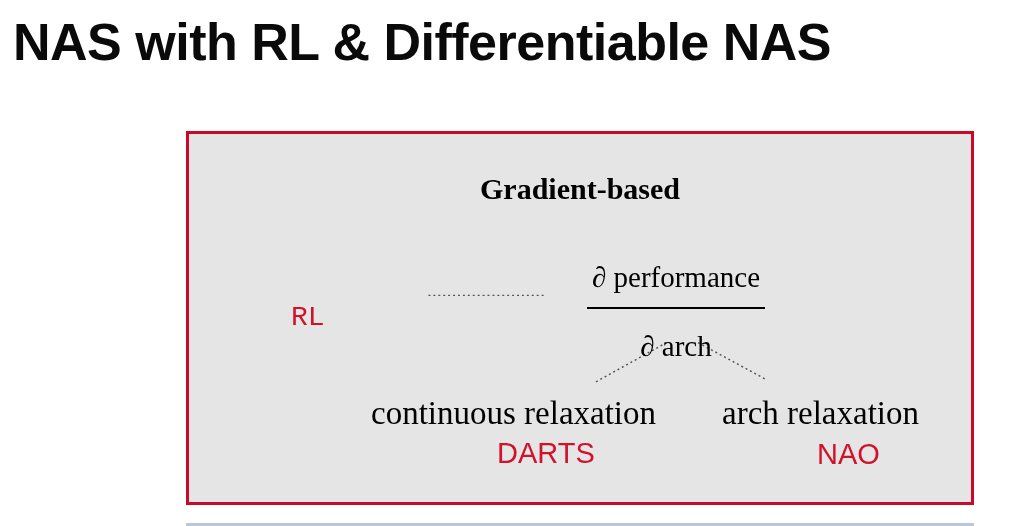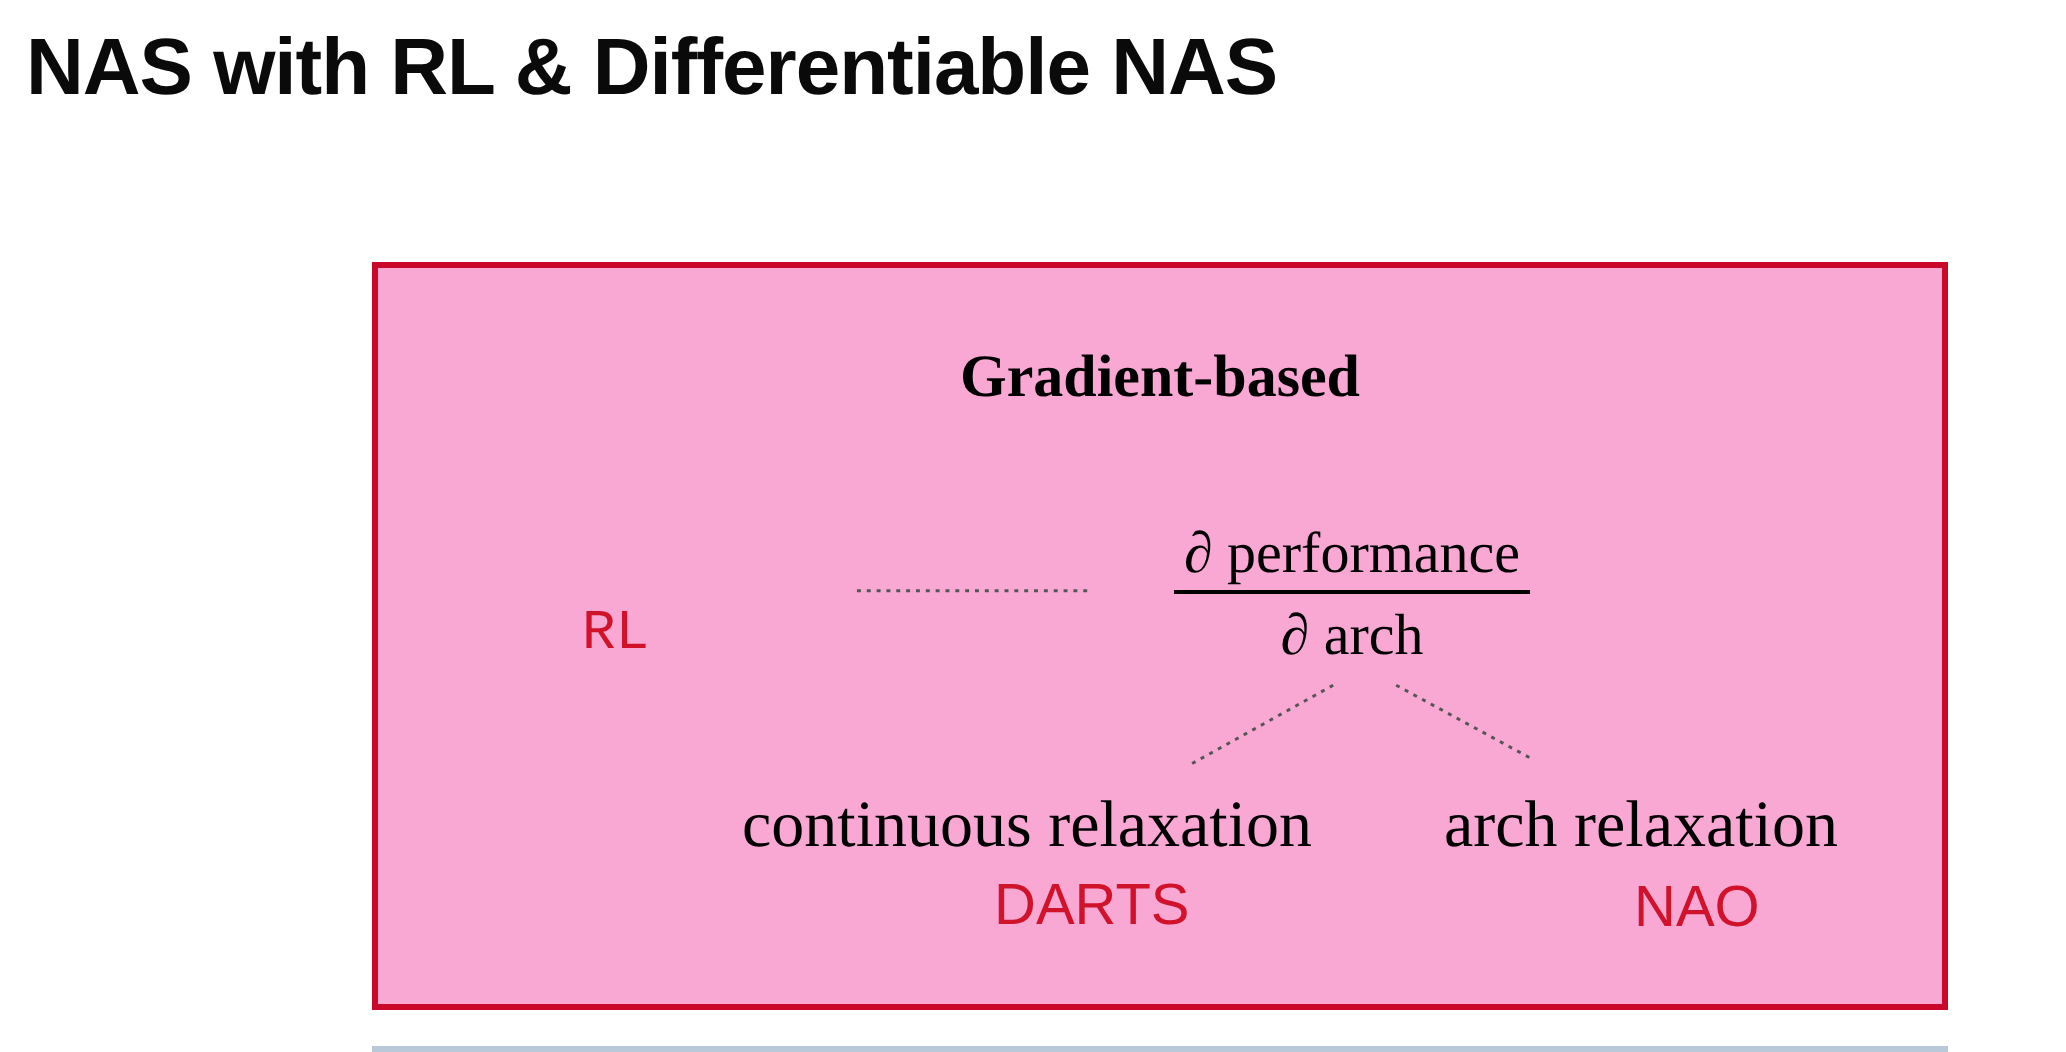--- a/index.html
+++ b/index.html
@@ -15,35 +15,35 @@
     font-family: "Liberation Serif", serif;
     color: #000;
   }
 
   .slide-title {
     position: absolute;
     left: 13px;
     top: 12px;
     font-family: "Liberation Sans", sans-serif;
     font-weight: bold;
-    font-size: 40px;
+    font-size: 52px;
     letter-spacing: -0.5px;
     color: #0a0a0a;
     white-space: nowrap;
   }
 
   .diagram-box {
     position: absolute;
     left: 186px;
     top: 131px;
     width: 788px;
     height: 374px;
     border: 3px solid #c9082a;
     box-sizing: border-box;
-    background: #f9a8d4;
+    background: #e5e5e5;
   }
 
   .diagram-inner {
     position: absolute;
     inset: 0;
   }
 
   .heading {
     position: absolute;
     left: 0;
@@ -76,27 +76,27 @@
   .fraction {
     position: absolute;
     left: 381px;
     top: 127px;
     width: 212px;
     text-align: center;
   }
   .fraction-numerator {
     display: inline-block;
     font-size: 29px;
-    padding: 0 5px 1px 5px;
+    padding: 0 5px 13px 5px;
     border-bottom: 2px solid #000;
     white-space: nowrap;
   }
   .fraction-denominator {
     font-size: 29px;
-    margin-top: 5px;
+    margin-top: 21px;
     white-space: nowrap;
   }
 
   .branch-label {
     position: absolute;
     font-size: 33px;
     white-space: nowrap;
   }
   .branch-label.left  { left: 182px; top: 261px; }
   .branch-label.right { left: 533px; top: 261px; }

